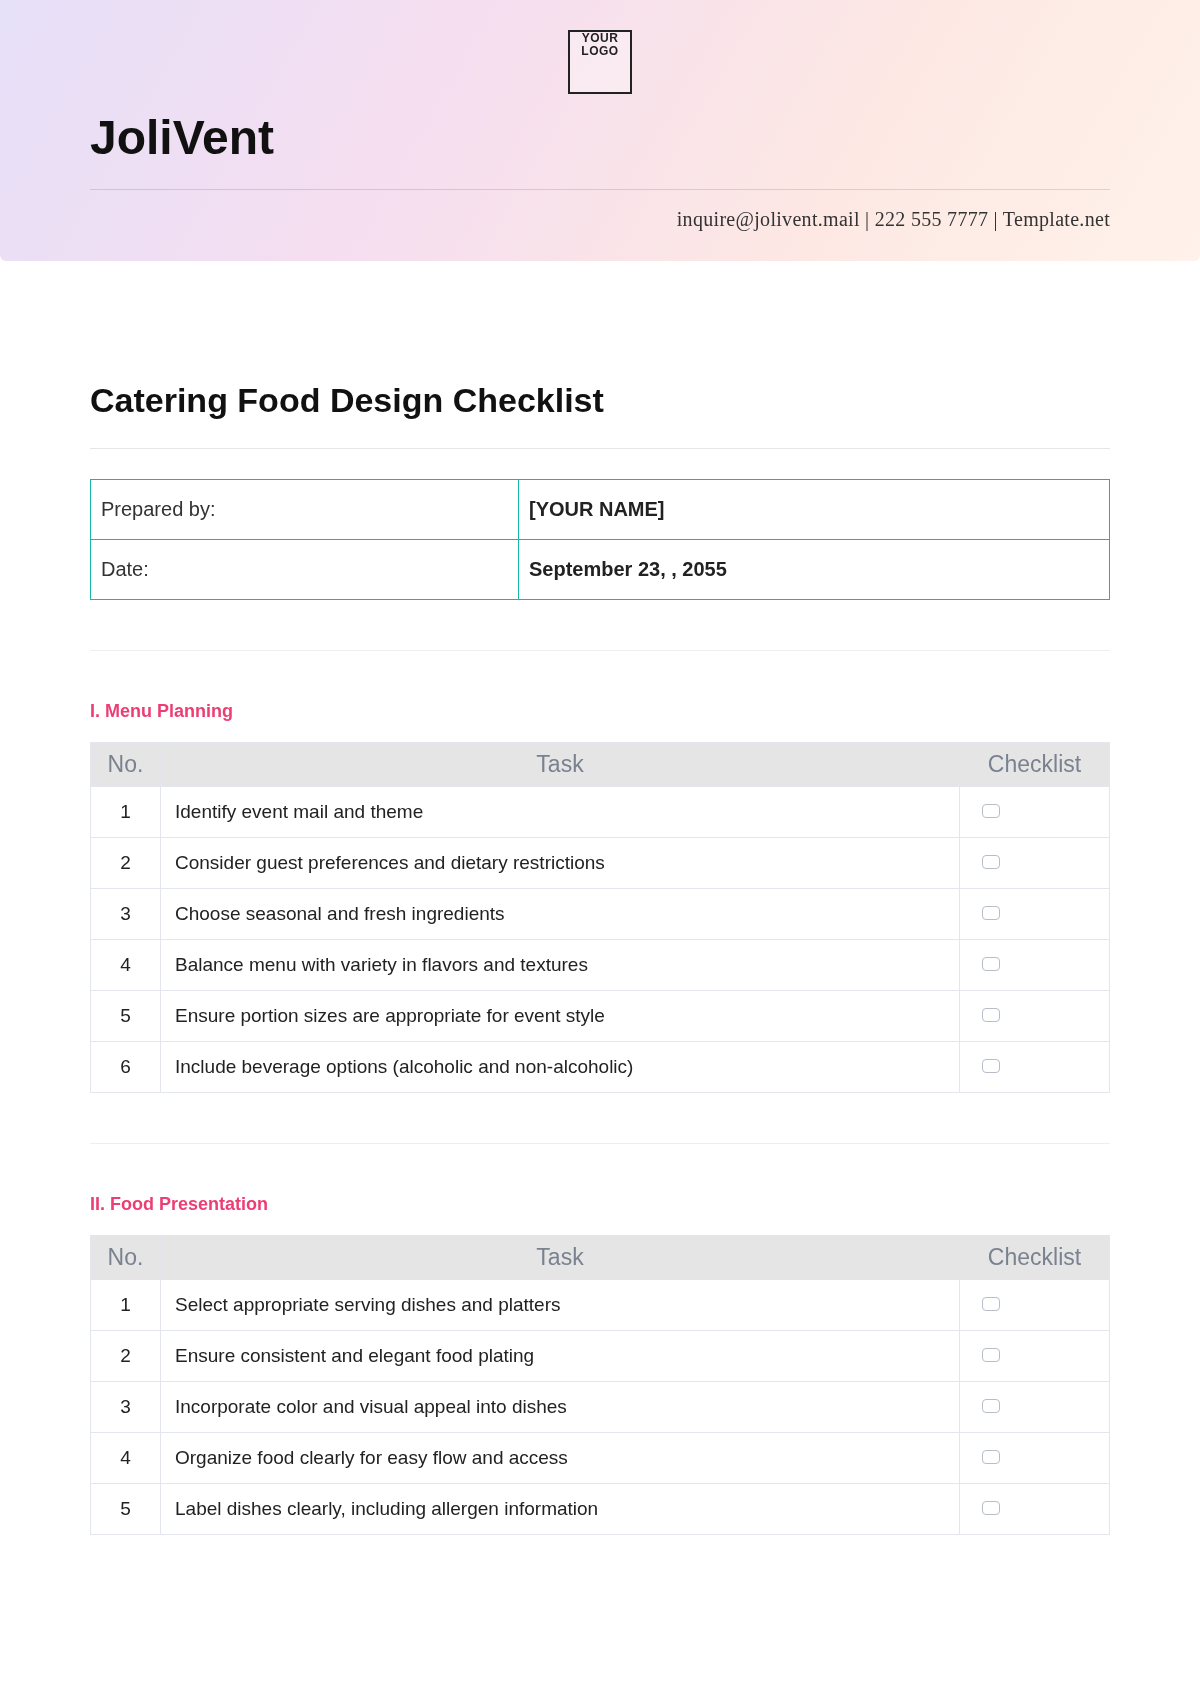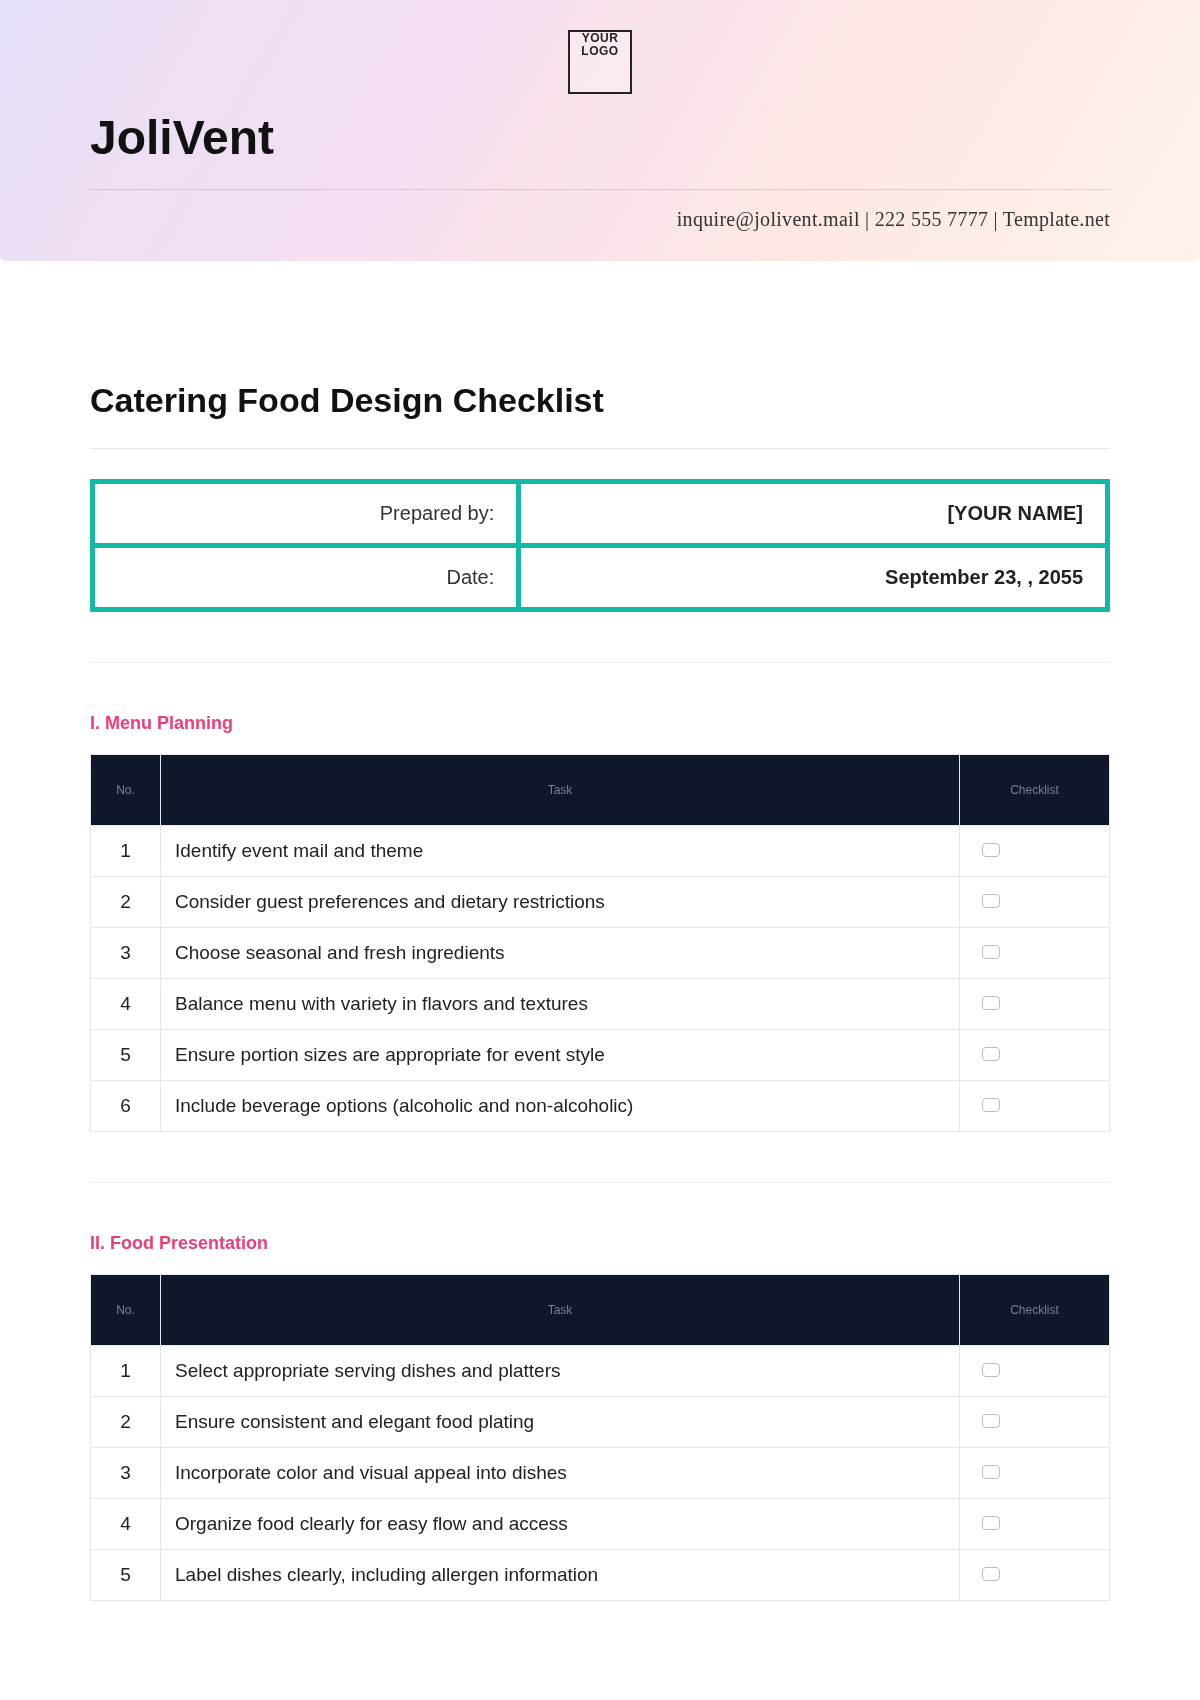--- a/index.html
+++ b/index.html
@@ -68,43 +68,43 @@
     border: none;
     border-top: 1px solid #eee;
     margin: 50px 0 50px 0;
   }
   table.meta {
     width: 100%;
     border-collapse: collapse;
     margin-bottom: 10px;
   }
   table.meta td {
-    border: 5px solid #14b8a6;
-    padding: 18px 22px;
-    text-align: right;
+    border: 1px solid #14b8a6;
+    padding: 18px 10px;
+    text-align: left;
     font-size: 20px;
   }
   table.meta td.label { width: 42%; color:#333; }
   table.meta td.value { font-weight: 700; }
   .section-title {
     color: #ec3e74;
     font-size: 18px;
     font-weight: 700;
     margin: 10px 0 20px 0;
   }
   table.checklist {
     width: 100%;
     border-collapse: collapse;
   }
   table.checklist th {
-    background: #0f172a;
+    background: #e5e5e5;
     color: #7a8290;
     font-weight: 500;
-    font-size: 12px;
-    padding: 28px 10px;
+    font-size: 23px;
+    padding: 8px 10px;
     border: 1px solid #e3e6ec;
     text-align: center;
   }
   table.checklist th.task { text-align: center; }
   table.checklist td {
     border: 1px solid #e3e6ec;
     padding: 14px 14px;
     font-size: 19px;
     color: #222;
     vertical-align: middle;

